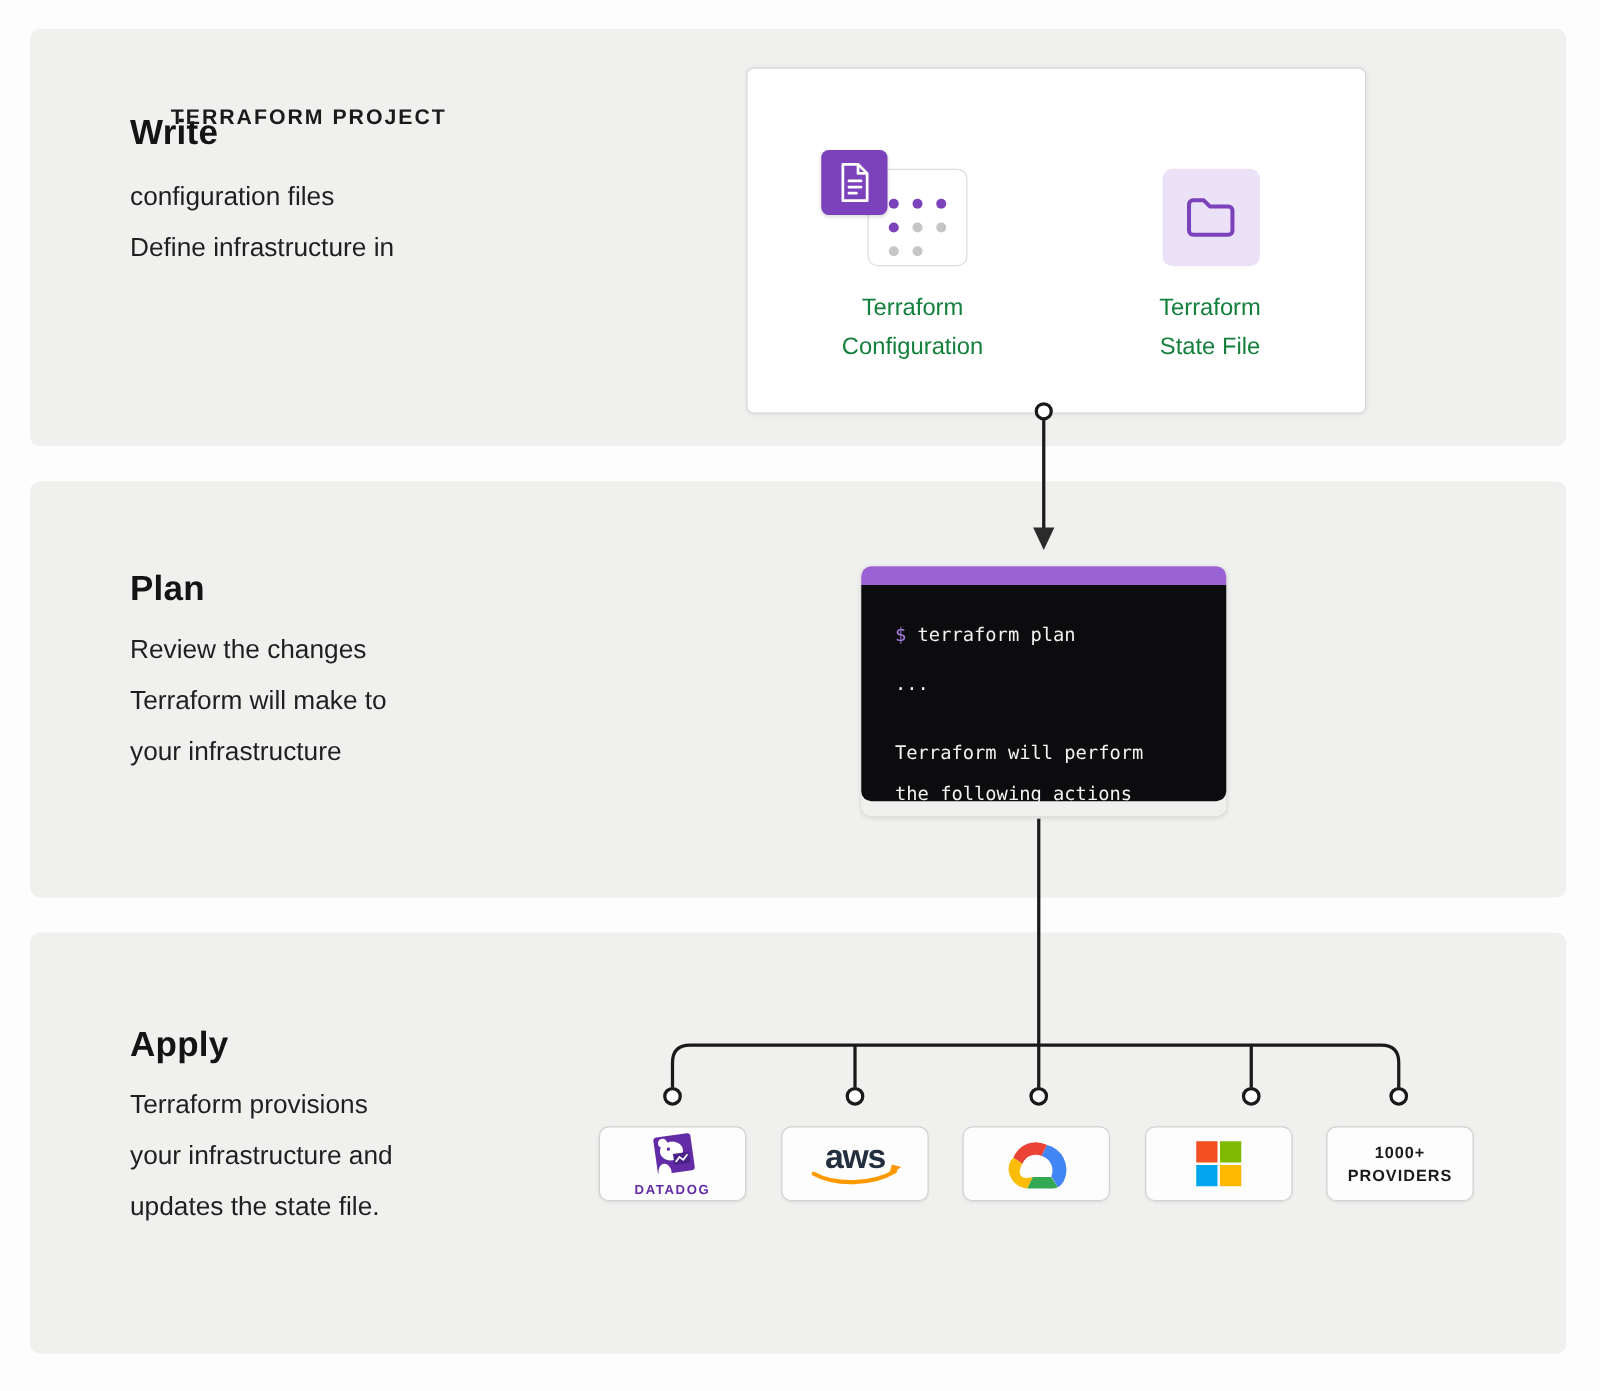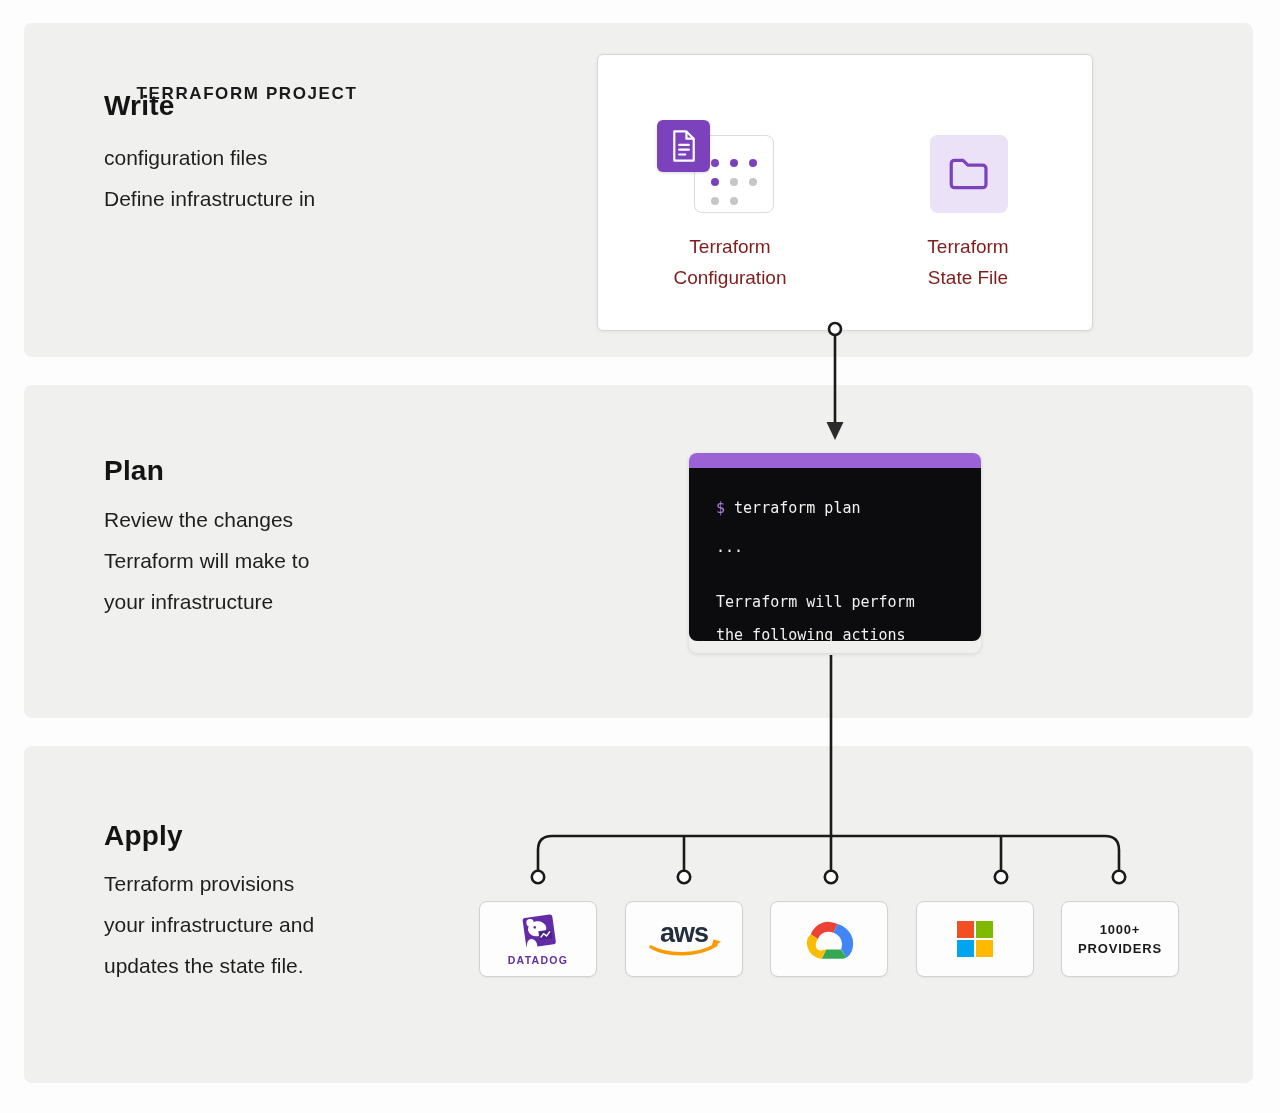--- a/index.html
+++ b/index.html
@@ -23,40 +23,40 @@
   .project-title{position:absolute;left:0;top:84px;width:494px;text-align:center;
                  font-size:17px;font-weight:700;letter-spacing:1.6px;color:#1a1a1a;margin:0;}
   .dots-card{position:absolute;left:694px;top:135px;width:80px;height:78px;background:#fff;
              border:1.5px solid #dcdcdc;border-radius:8px;box-sizing:border-box;}
   .doc-square{position:absolute;left:657px;top:120px;width:53px;height:52px;background:#7b42bc;
               border-radius:6px;display:flex;align-items:center;justify-content:center;
               box-shadow:0 1px 3px rgba(0,0,0,.15);}
   .state-square{position:absolute;left:930px;top:135px;width:78px;height:78px;background:#ece2f8;
                 border-radius:8px;display:flex;align-items:center;justify-content:center;}
   .icon-label{position:absolute;top:231px;width:200px;text-align:center;font-size:19px;
-              font-weight:500;color:#7f1d1d;line-height:31px;}
+              font-weight:500;color:#15803d;line-height:31px;}
   .icon-label span{display:block;}
   #label-config{left:630px;}
   #label-state{left:868px;}
 
   
   .terminal{position:absolute;left:689px;top:453px;width:292px;height:200px;border-radius:8px;
             box-shadow:0 1px 4px rgba(0,0,0,.12);}
   .terminal-header{height:15px;background:#9a62d4;border-radius:8px 8px 0 0;}
   .terminal-body{position:relative;height:173px;background:#0c0c0e;border-radius:0 0 8px 8px;
                  font-family:"DejaVu Sans Mono",monospace;font-size:15px;color:#f2f2f2;}
   .tline{position:absolute;left:27px;white-space:pre;line-height:22px;}
   .prompt{color:#a87fe3;}
 
   
   .arrow-svg{position:absolute;left:820px;top:318px;}
   .tree-svg{position:absolute;left:480px;top:650px;}
 
   
-  .provider-card{position:absolute;top:901px;width:118px;height:76px;background:#fdfdfd;
+  .provider-card{position:absolute;top:901px;width:118px;height:60px;background:#fdfdfd;
                  border:1.5px solid #d2d2d2;border-radius:8px;box-sizing:border-box;
                  display:flex;flex-direction:column;align-items:center;justify-content:center;
                  box-shadow:0 1px 2px rgba(0,0,0,.05);}
   #card-datadog{left:479px;}
   #card-aws{left:625px;}
   #card-gcp{left:770px;}
   #card-microsoft{left:916px;}
   #card-more{left:1061px;}
   .datadog-label{font-size:10.5px;font-weight:700;letter-spacing:1.3px;color:#632ca6;margin-top:-2px;}
   .ms-grid{display:grid;grid-template-columns:17px 17px;grid-template-rows:17px 17px;gap:2px;}

